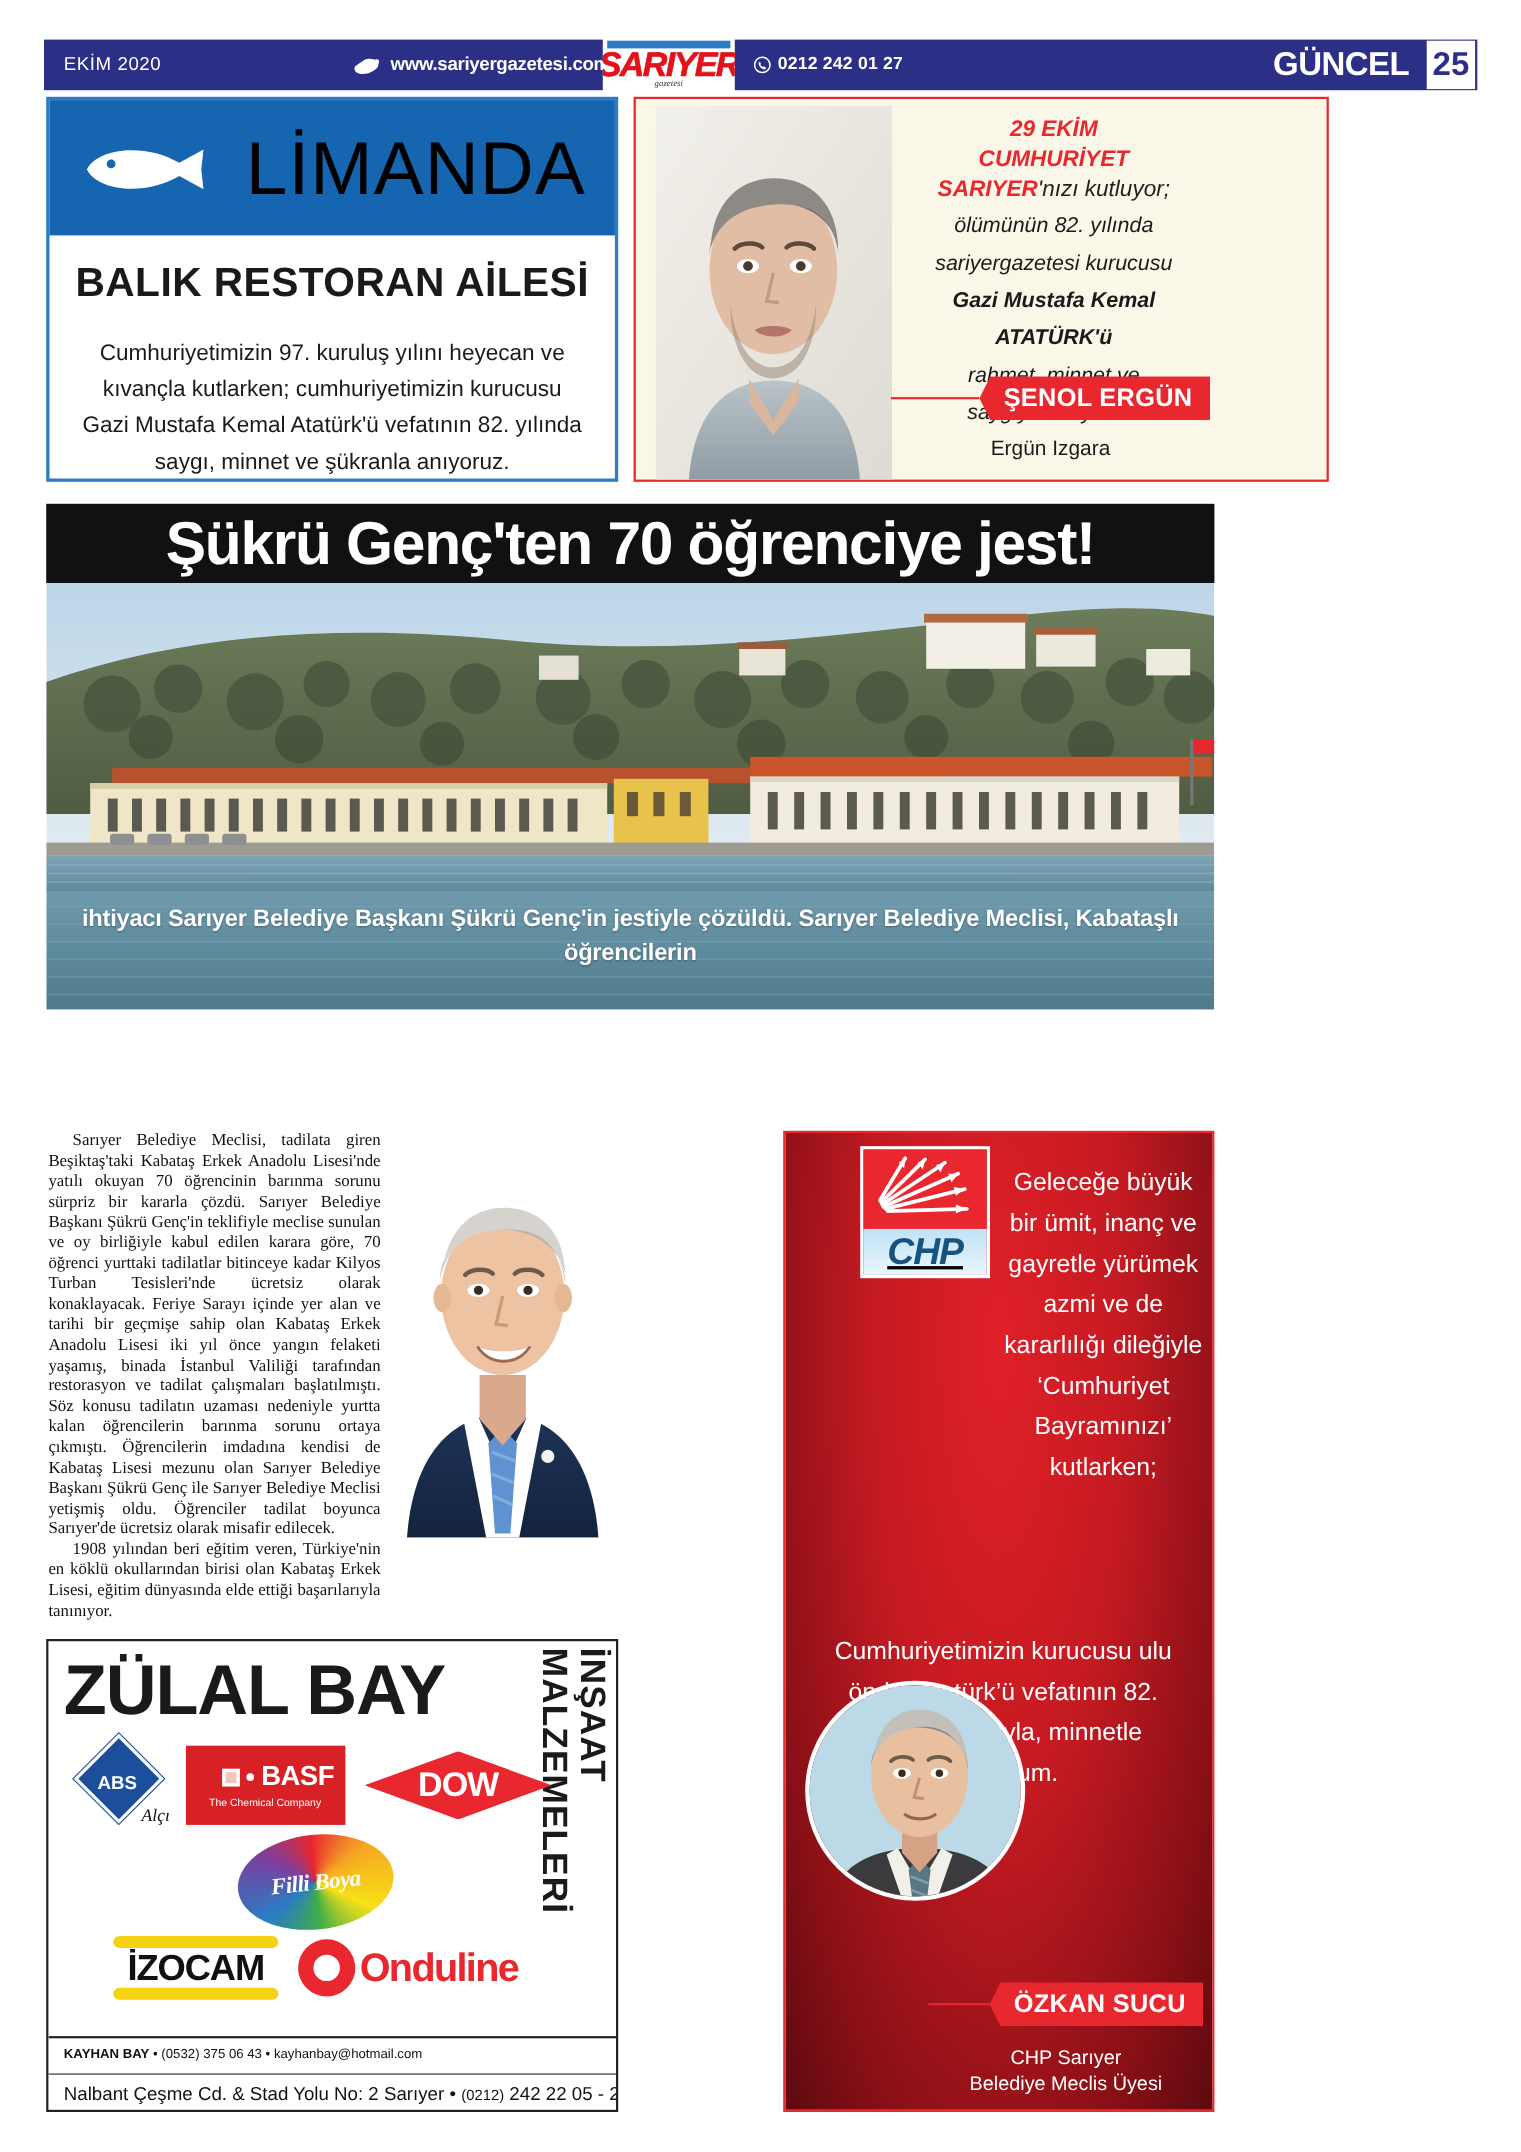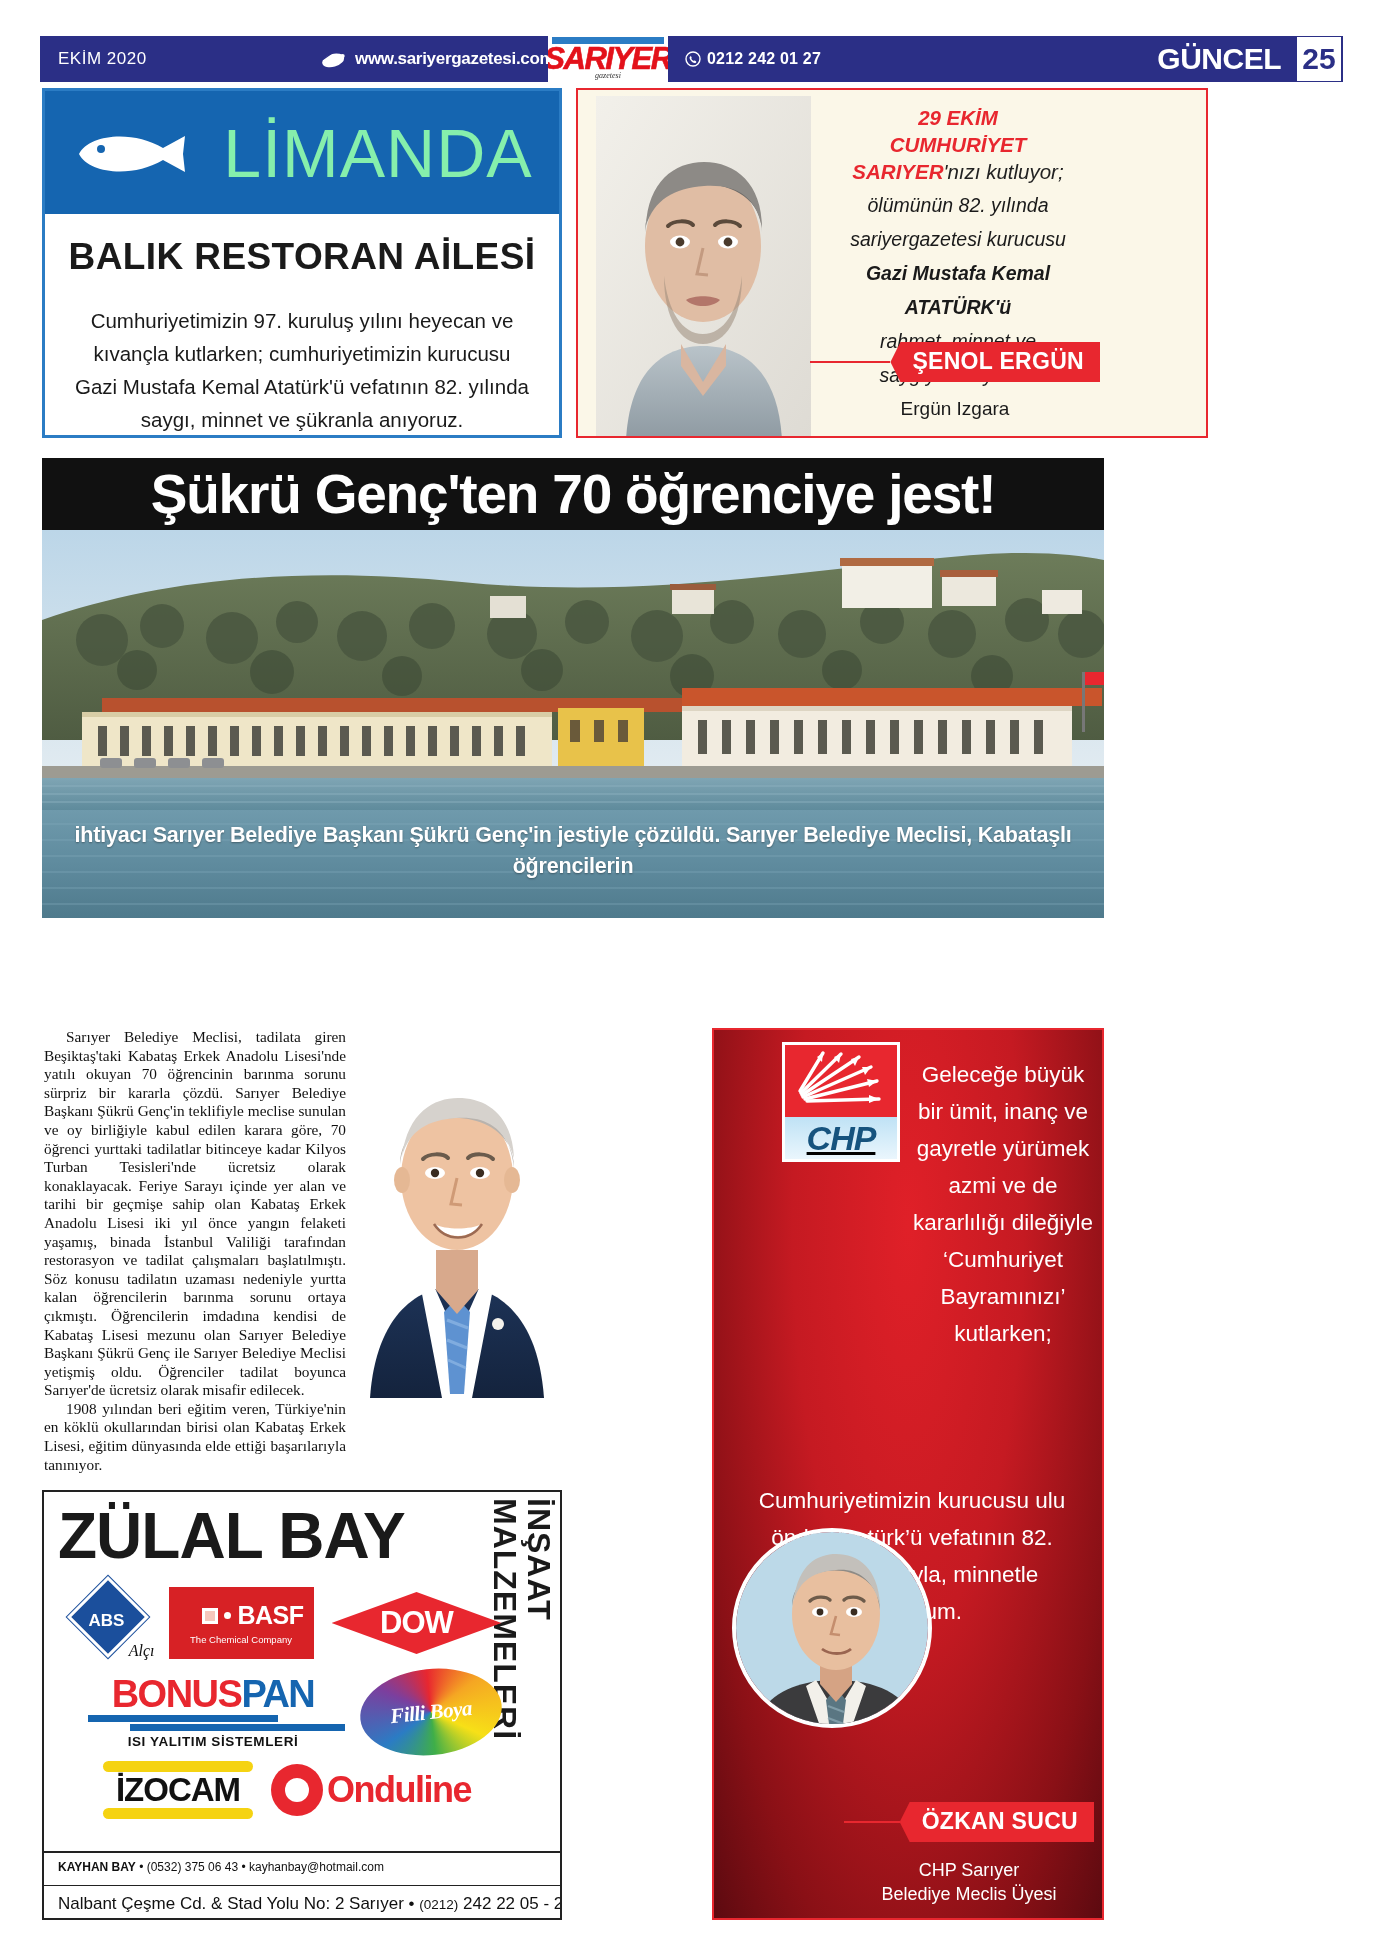--- a/index.html
+++ b/index.html
@@ -135,21 +135,21 @@
     background: #1565b0;
     display: flex;
     align-items: center;
     justify-content: center;
     gap: 12px;
   }
   .fish-icon { width: 140px; height: 62px; display: block; }
   .limanda-word {
     font-family: "Liberation Sans", sans-serif;
     font-size: 68px;
-    color: #86efac;
+    color: #000000;
     letter-spacing: 1px;
     font-weight: 300;
     line-height: 70px;
     white-space: nowrap;
   }
   .limanda-sub {
     text-align: center;
     font-size: 37px;
     font-weight: bold;
     color: #1a1a1a;
@@ -940,26 +940,20 @@
             <span class="basf-name">BASF</span>
           </div>
           <span class="basf-tag">The Chemical Company</span>
         </div>
         <div class="dow">
           <span class="dow-txt">DOW</span>
         </div>
       </div>
 
       <div class="brand-row">
-        <div class="bonuspan">
-          <div class="bp-word"><span class="bp-bonus">BONUS</span><span class="bp-pan">PAN</span></div>
-          <div class="bp-bar1"></div>
-          <div class="bp-bar2"></div>
-          <div class="bp-sub">ISI YALITIM SİSTEMLERİ</div>
-        </div>
         <div class="filli">
           <span class="filli-ring"></span>
           <span class="filli-txt">Filli Boya</span>
         </div>
       </div>
 
       <div class="brand-row">
         <div class="izocam">
           <div class="izo-wave"></div>
           <div class="izo-txt">İZOCAM</div>

